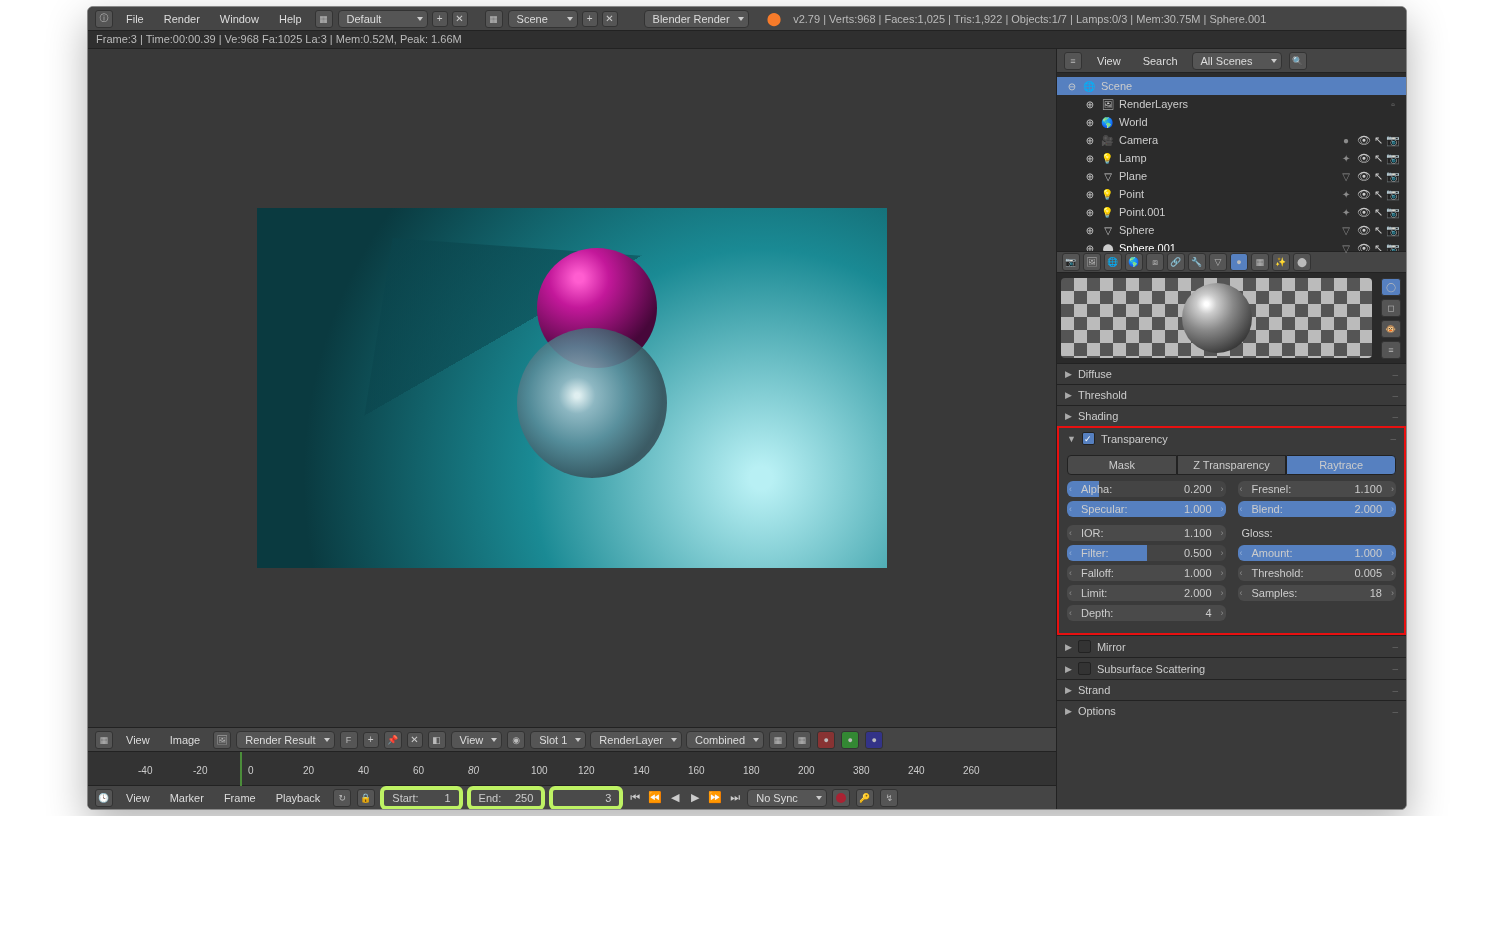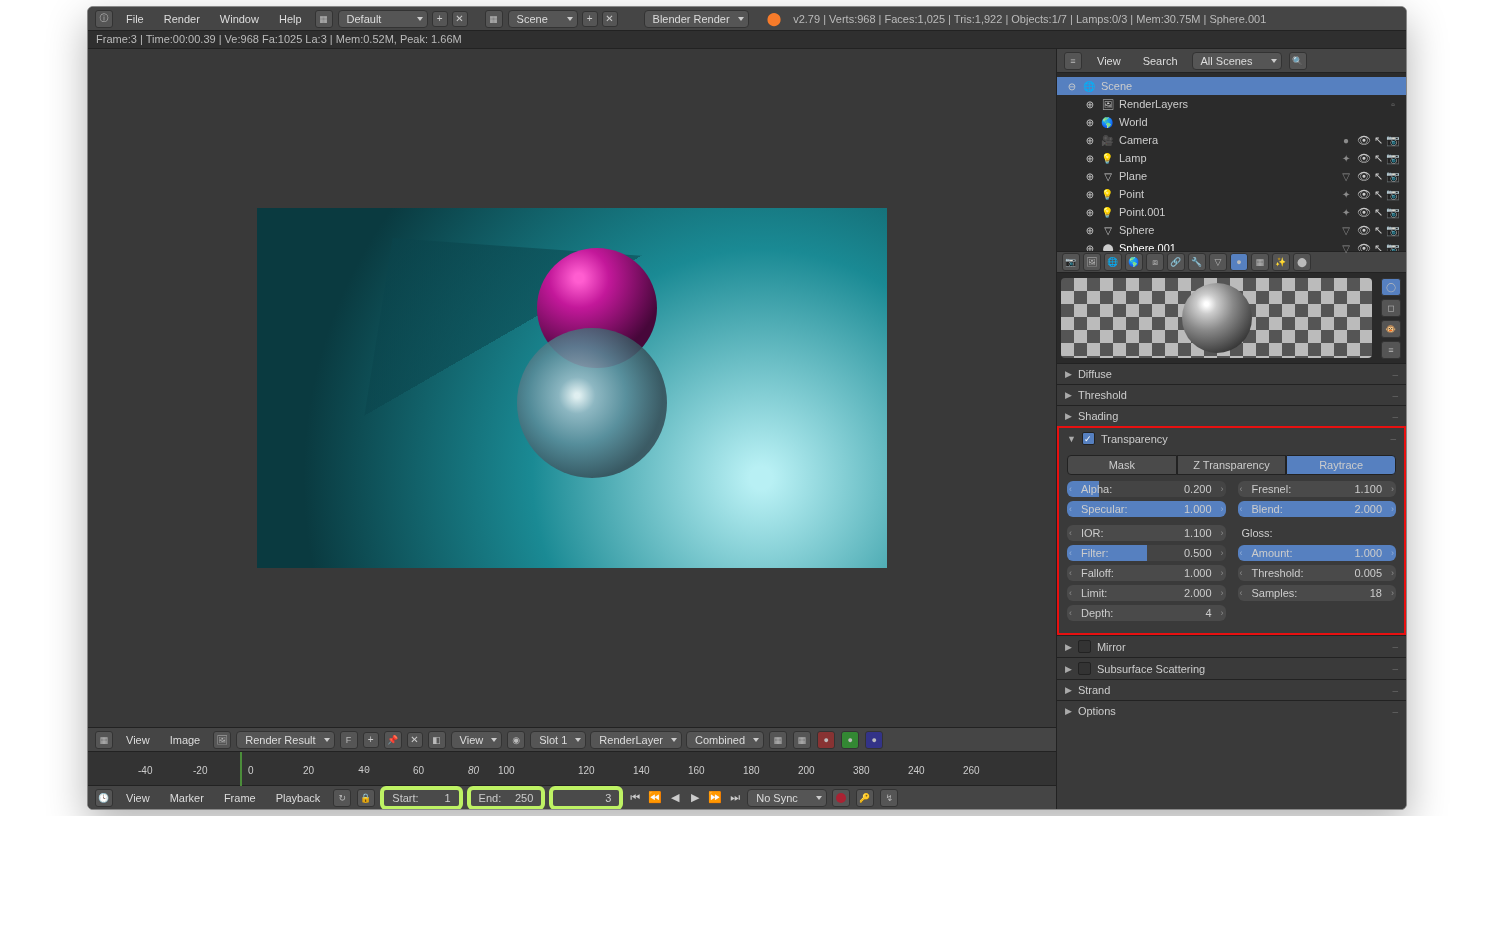--- a/index.html
+++ b/index.html
@@ -142,24 +142,24 @@
         <span class="iconbtn" style="background:#338">●</span>
       </div>
 
       <div class="timeline-strip">
         <div style="position:absolute;left:152px;top:0;width:2px;height:34px;background:#4b8d3a;"></div>
         <div class="tl-ruler" id="tlruler">
             <span style="left: 50px;">-40</span>
             <span style="left: 105px;">-20</span>
             <span style="left: 160px;">0</span>
             <span style="left: 215px;">20</span>
-            <span style="left: 270px; font-family: Liberation Mono, monospace;">40</span>
+            <span style="left: 270px;">40</span>
             <span style="left: 325px;">60</span>
             <span style="left: 380px; font-style: italic;">80</span>
-            <span style="left: 410px;">100</span>
+            <span style="left: 443px;">100</span>
             <span style="left: 490px;">120</span>
             <span style="left: 545px;">140</span>
             <span style="left: 600px;">160</span>
             <span style="left: 655px;">180</span>
             <span style="left: 710px;">200</span>
             <span style="left: 765px;">380</span>
             <span style="left: 820px;">240</span>
             <span style="left: 875px;">260</span>
           </div>
       </div>

